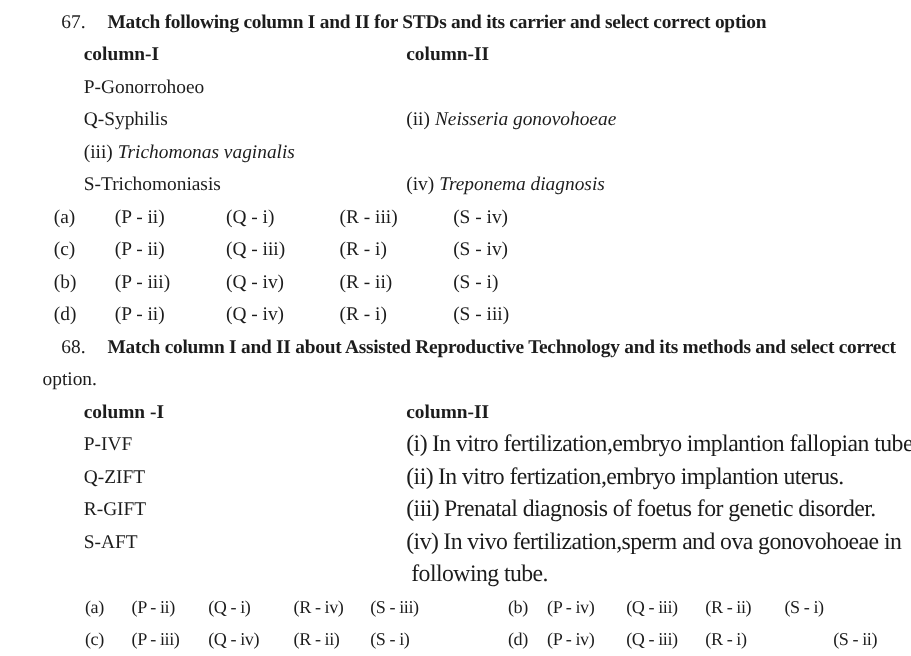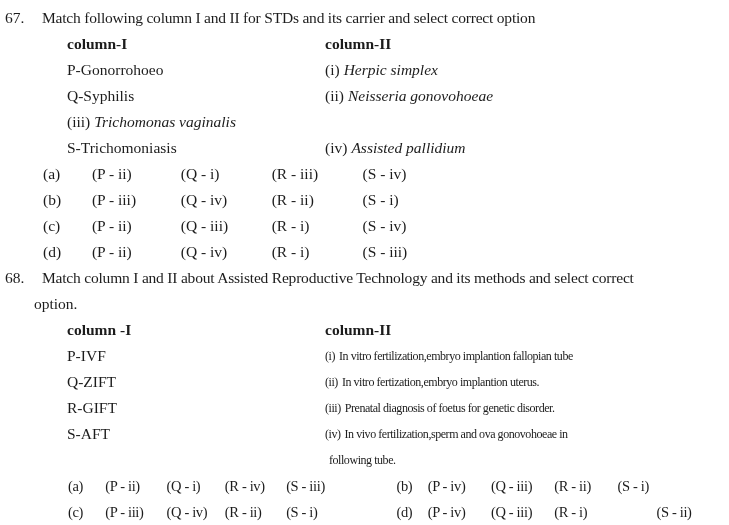--- a/index.html
+++ b/index.html
@@ -18,46 +18,46 @@
   .page {
     padding-top: 5px;
     width: 729px;
   }
   .row {
     line-height: 26px;
     white-space: nowrap;
   }
   
   .stemrow { display: flex; padding-left: 5px; }
-  .qnum { width: 37px; flex: 0 0 37px; }
-  .stemtext { flex: 1; letter-spacing: -0.2px; }
+  .qnum { width: 37px; flex: 0 0 37px; margin-left: 44px; }
+  .stemtext { flex: 1; letter-spacing: -0.2px; font-weight: bold; }
   .stemline2 { padding-left: 34px; }
   
   .mrow { display: flex; padding-left: 67px; }
   .mleft { width: 258px; flex: 0 0 258px; }
   .mright { flex: 1; }
   .bold { font-weight: bold; }
   .ital { font-style: italic; }
   .rnum { margin-right: 4px; }
-  .q68t { font-size: 12px; letter-spacing: -0.45px; }
+  .q68t { font-size: 19px; letter-spacing: -0.45px; }
   .contline { padding-left: 4px; }
   
   .o67 { padding-left: 43px; }
   .o67 span { display: inline-block; }
   .o67 .olabel { width: 45px; }
   .o67 .pcol { width: 85px; }
   .o67 .qcol { width: 87px; }
   .o67 .rcol { width: 87px; }
   
   .o68 { padding-left: 68px; font-size: 14.5px; letter-spacing: -0.35px; }
   .o68 span { display: inline-block; }
   .o68 .g1label { width: 34px; }
   .o68 .g1p { width: 58px; }
   .o68 .g1q { width: 55px; }
-  .o68 .g1r { width: 58px; }
+  .o68 .g1r { width: 58px; margin-left: 10px; }
   .o68 .g1s { width: 107px; }
   .o68 .g2label { width: 28px; }
   .o68 .g2p { width: 60px; }
   .o68 .g2q { width: 60px; }
   .o68 .g2r { width: 60px; }
   .o68 .g2s-shift { margin-left: 39px; text-align: center; }
 </style>
 </head>
 <body>
 
@@ -69,56 +69,55 @@
       <span class="stemtext">Match following column I and II for STDs and its carrier and select correct option</span>
     </div>
 
     <div>
       <div class="row mrow">
         <span class="mleft bold">column-I</span>
         <span class="mright bold">column-II</span>
       </div>
       <div class="row mrow">
         <span class="mleft">P-Gonorrohoeo</span>
-        <span class="mright"><span class="rnum">(i)</span><span class="ital">Herpic simplex</span></span>
       </div>
       <div class="row mrow">
         <span class="mleft">Q-Syphilis</span>
         <span class="mright"><span class="rnum">(ii)</span><span class="ital">Neisseria gonovohoeae</span></span>
       </div>
       <div class="row mrow">
         <span class="mright"><span class="rnum">(iii)</span><span class="ital">Trichomonas vaginalis</span></span>
       </div>
       <div class="row mrow">
         <span class="mleft">S-Trichomoniasis</span>
-        <span class="mright"><span class="rnum">(iv)</span><span class="ital">Assisted pallidium</span></span>
+        <span class="mright"><span class="rnum">(iv)</span><span class="ital">Treponema diagnosis</span></span>
       </div>
     </div>
 
     <div>
       <div class="row o67">
         <span class="olabel">(a)</span>
         <span class="pcol">(P - ii)</span>
         <span class="qcol">(Q - i)</span>
         <span class="rcol">(R - iii)</span>
         <span class="scol">(S - iv)</span>
       </div>
       <div class="row o67">
+        <span class="olabel">(c)</span>
+        <span class="pcol">(P - ii)</span>
+        <span class="qcol">(Q - iii)</span>
+        <span class="rcol">(R - i)</span>
+        <span class="scol">(S - iv)</span>
+      </div>
+      <div class="row o67">
         <span class="olabel">(b)</span>
         <span class="pcol">(P - iii)</span>
         <span class="qcol">(Q - iv)</span>
         <span class="rcol">(R - ii)</span>
         <span class="scol">(S - i)</span>
-      </div>
-      <div class="row o67">
-        <span class="olabel">(c)</span>
-        <span class="pcol">(P - ii)</span>
-        <span class="qcol">(Q - iii)</span>
-        <span class="rcol">(R - i)</span>
-        <span class="scol">(S - iv)</span>
       </div>
       <div class="row o67">
         <span class="olabel">(d)</span>
         <span class="pcol">(P - ii)</span>
         <span class="qcol">(Q - iv)</span>
         <span class="rcol">(R - i)</span>
         <span class="scol">(S - iii)</span>
       </div>
     </div>
   </div>

